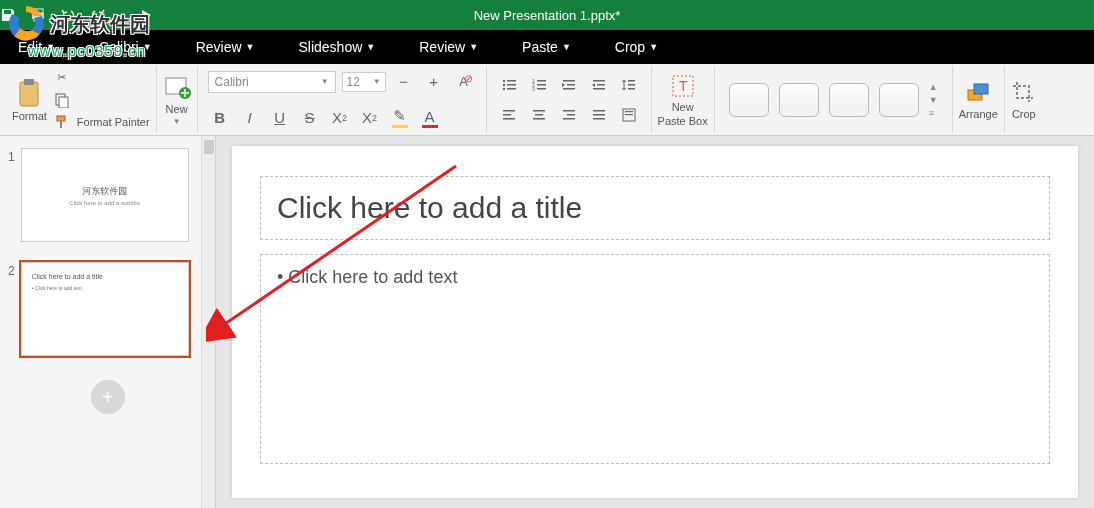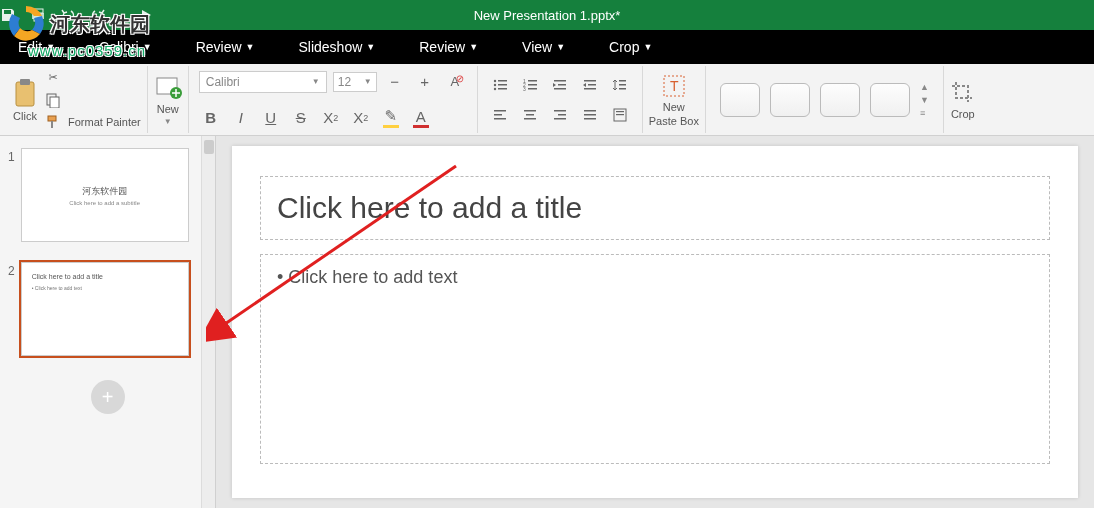--- a/index.html
+++ b/index.html
@@ -122,38 +122,38 @@
     </div>
   <div class="menu-item">
       <span>Slideshow</span>
       <span class="menu-caret">▼</span>
     </div>
   <div class="menu-item">
       <span>Review</span>
       <span class="menu-caret">▼</span>
     </div>
   <div class="menu-item">
-      <span>View</span>
+      <span>Paste</span>
       <span class="menu-caret">▼</span>
     </div>
   <div class="menu-item">
       <span>Crop</span>
       <span class="menu-caret">▼</span>
     </div>
 </div>
 
 <div class="ribbon">
 
   <div class="ribbon-group" style="flex-direction:row;">
     <div class="ribbon-big-btn">
       <svg width="26" height="30" viewBox="0 0 26 30">
           <rect x="4" y="4" width="18" height="24" rx="2" fill="#e8c070" stroke="#b89040"></rect>
           <rect x="8" y="1" width="10" height="6" rx="1" fill="#888"></rect>
         </svg>
-      <span class="lbl">Click</span>
+      <span class="lbl">Format</span>
     </div>
     <div class="clip-row">
       <div class="clip-item">
           <span class="ribbon-icon">✂</span>
         </div>
       <div class="clip-item">
           <span class="ribbon-icon">
             <svg width="16" height="16" viewBox="0 0 16 16">
               <rect x="2" y="2" width="9" height="11" fill="none" stroke="#666"></rect>
               <rect x="5" y="5" width="9" height="11" fill="#fff" stroke="#666"></rect>
@@ -331,20 +331,29 @@
       <div class="shape-rect"></div>
       <div class="shape-rect"></div>
       <div style="display:flex;flex-direction:column;gap:3px;color:#888;font-size:9px">
         <span>▲</span>
         <span>▼</span>
         <span>≡</span>
       </div>
     </div>
   </div>
 
+  <div class="ribbon-group">
+    <div class="ribbon-big-btn">
+      <svg width="26" height="26" viewBox="0 0 26 26">
+          <rect x="3" y="10" width="14" height="10" fill="#f5a623" stroke="#b87018"></rect>
+          <rect x="9" y="4" width="14" height="10" fill="#4a90d9" stroke="#2d6aa8"></rect>
+        </svg>
+      <span class="lbl">Arrange</span>
+    </div>
+  </div>
 
   <div class="ribbon-group no-border">
     <div class="ribbon-big-btn">
       <svg width="26" height="26" viewBox="0 0 26 26">
           <path d="M6 2v16h16M2 6h16v16" stroke="#888" stroke-width="2" fill="none" stroke-dasharray="3 2"></path>
         </svg>
       <span class="lbl">Crop</span>
     </div>
   </div>
 </div>

